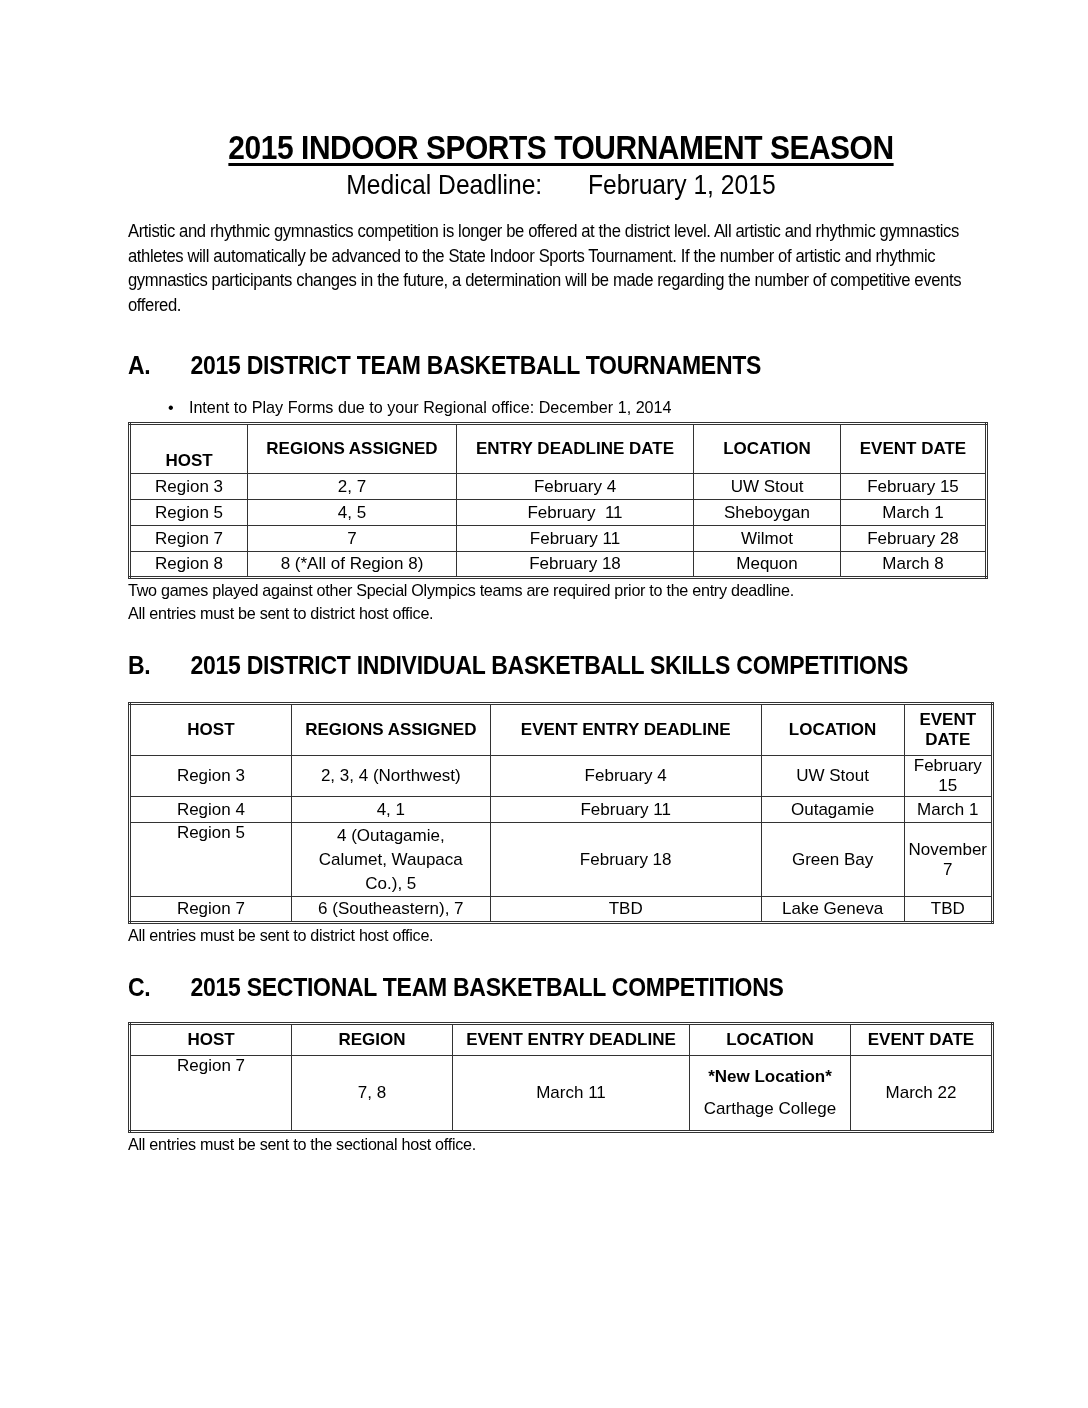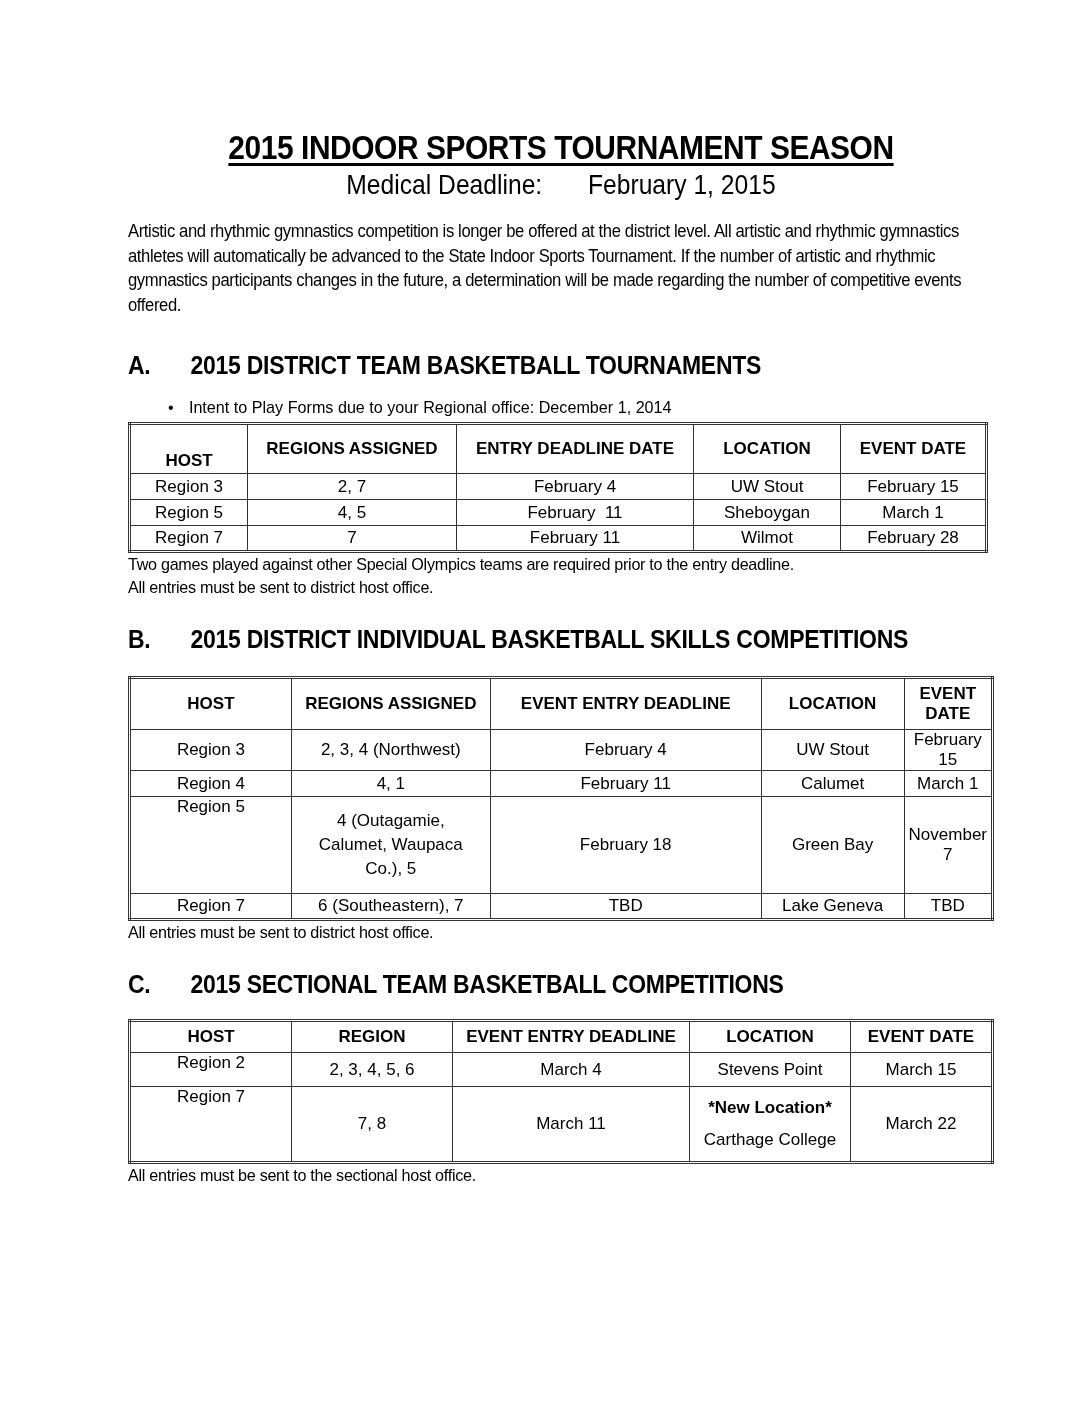--- a/index.html
+++ b/index.html
@@ -64,20 +64,27 @@
       <td>Sheboygan</td>
       <td>March 1</td>
     </tr>
     <tr style="height:26px">
       <td>Region 7</td>
       <td>7</td>
       <td>February 11</td>
       <td>Wilmot</td>
       <td>February 28</td>
     </tr>
+    <tr style="height:26px">
+      <td>Region 8</td>
+      <td>8 (*All of Region 8)</td>
+      <td>February 18</td>
+      <td>Mequon</td>
+      <td>March 8</td>
+    </tr>
   </tbody>
     </table>
   <p class="note">Two games played against other Special Olympics teams are required prior to the entry deadline.</p>
   <p class="note">All entries must be sent to district host office.</p>
 
   <div style="height:26px"></div>
   <h2 class="section-h">
     <span class="letter">B.</span>
     <span>2015 DISTRICT INDIVIDUAL BASKETBALL SKILLS COMPETITIONS</span>
   </h2>
@@ -95,26 +102,26 @@
       <td>Region 3</td>
       <td>2, 3, 4 (Northwest)</td>
       <td>February 4</td>
       <td>UW Stout</td>
       <td>February 15</td>
     </tr>
     <tr style="height:26px">
       <td>Region 4</td>
       <td>4, 1</td>
       <td>February 11</td>
-      <td>Calumet</td>
+      <td>Outagamie</td>
       <td>March 1</td>
     </tr>
     <tr style="height:74px">
       <td class="valign-top">Region 5</td>
-      <td style="padding:12px 22px; line-height:24px">4 (Outagamie, Calumet, Waupaca Co.), 5</td>
+      <td style="padding:0 22px; line-height:24px">4 (Outagamie, Calumet, Waupaca Co.), 5</td>
       <td>February 18</td>
       <td>Green Bay</td>
       <td>November 7</td>
     </tr>
     <tr style="height:26px">
       <td>Region 7</td>
       <td>6 (Southeastern), 7</td>
       <td>TBD</td>
       <td>Lake Geneva</td>
       <td>TBD</td>
@@ -131,27 +138,20 @@
   <div style="height:20px"></div>
   <table style="width:866px">
     <tbody>
         <tr style="height:32px">
       <th style="width:152px">HOST</th>
       <th style="width:152px">REGION</th>
       <th style="width:228px">EVENT ENTRY DEADLINE</th>
       <th style="width:152px">LOCATION</th>
       <th>EVENT DATE</th>
     </tr>
-    <tr style="height:34px">
-      <td class="valign-top">Region 2</td>
-      <td>2, 3, 4, 5, 6</td>
-      <td>March 4</td>
-      <td>Stevens Point</td>
-      <td>March 15</td>
-    </tr>
     <tr style="height:76px">
       <td class="valign-top">Region 7</td>
       <td>7, 8</td>
       <td>March 11</td>
       <td style="line-height:32px">
         <div class="bold">*New Location*</div>
         <div>Carthage College</div>
       </td>
       <td>March 22</td>
     </tr>

